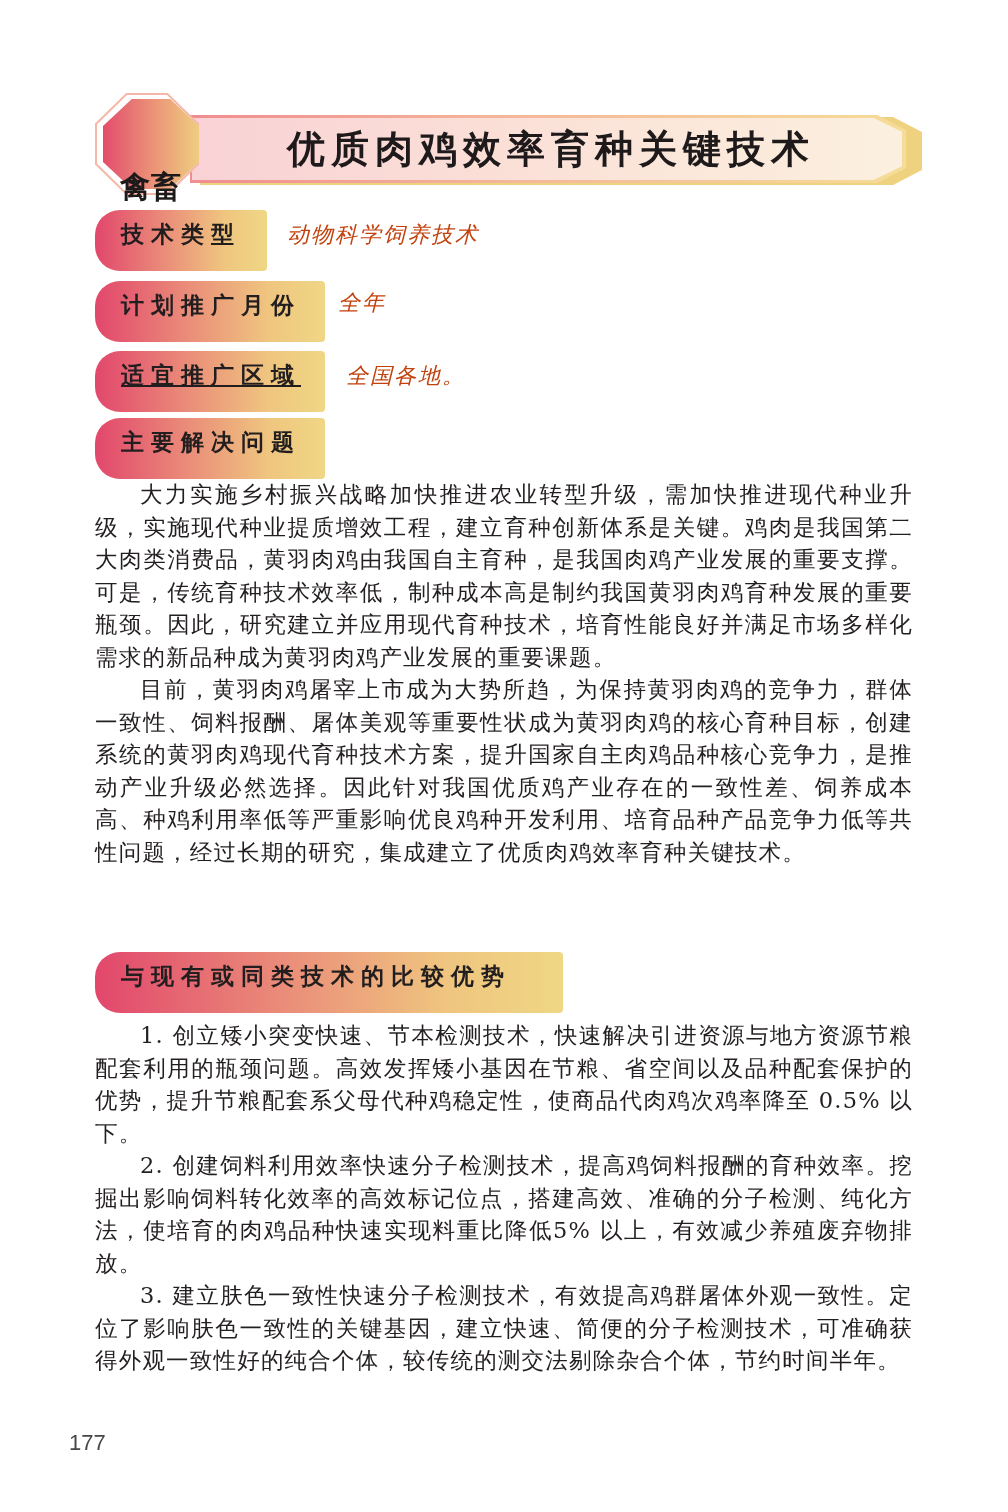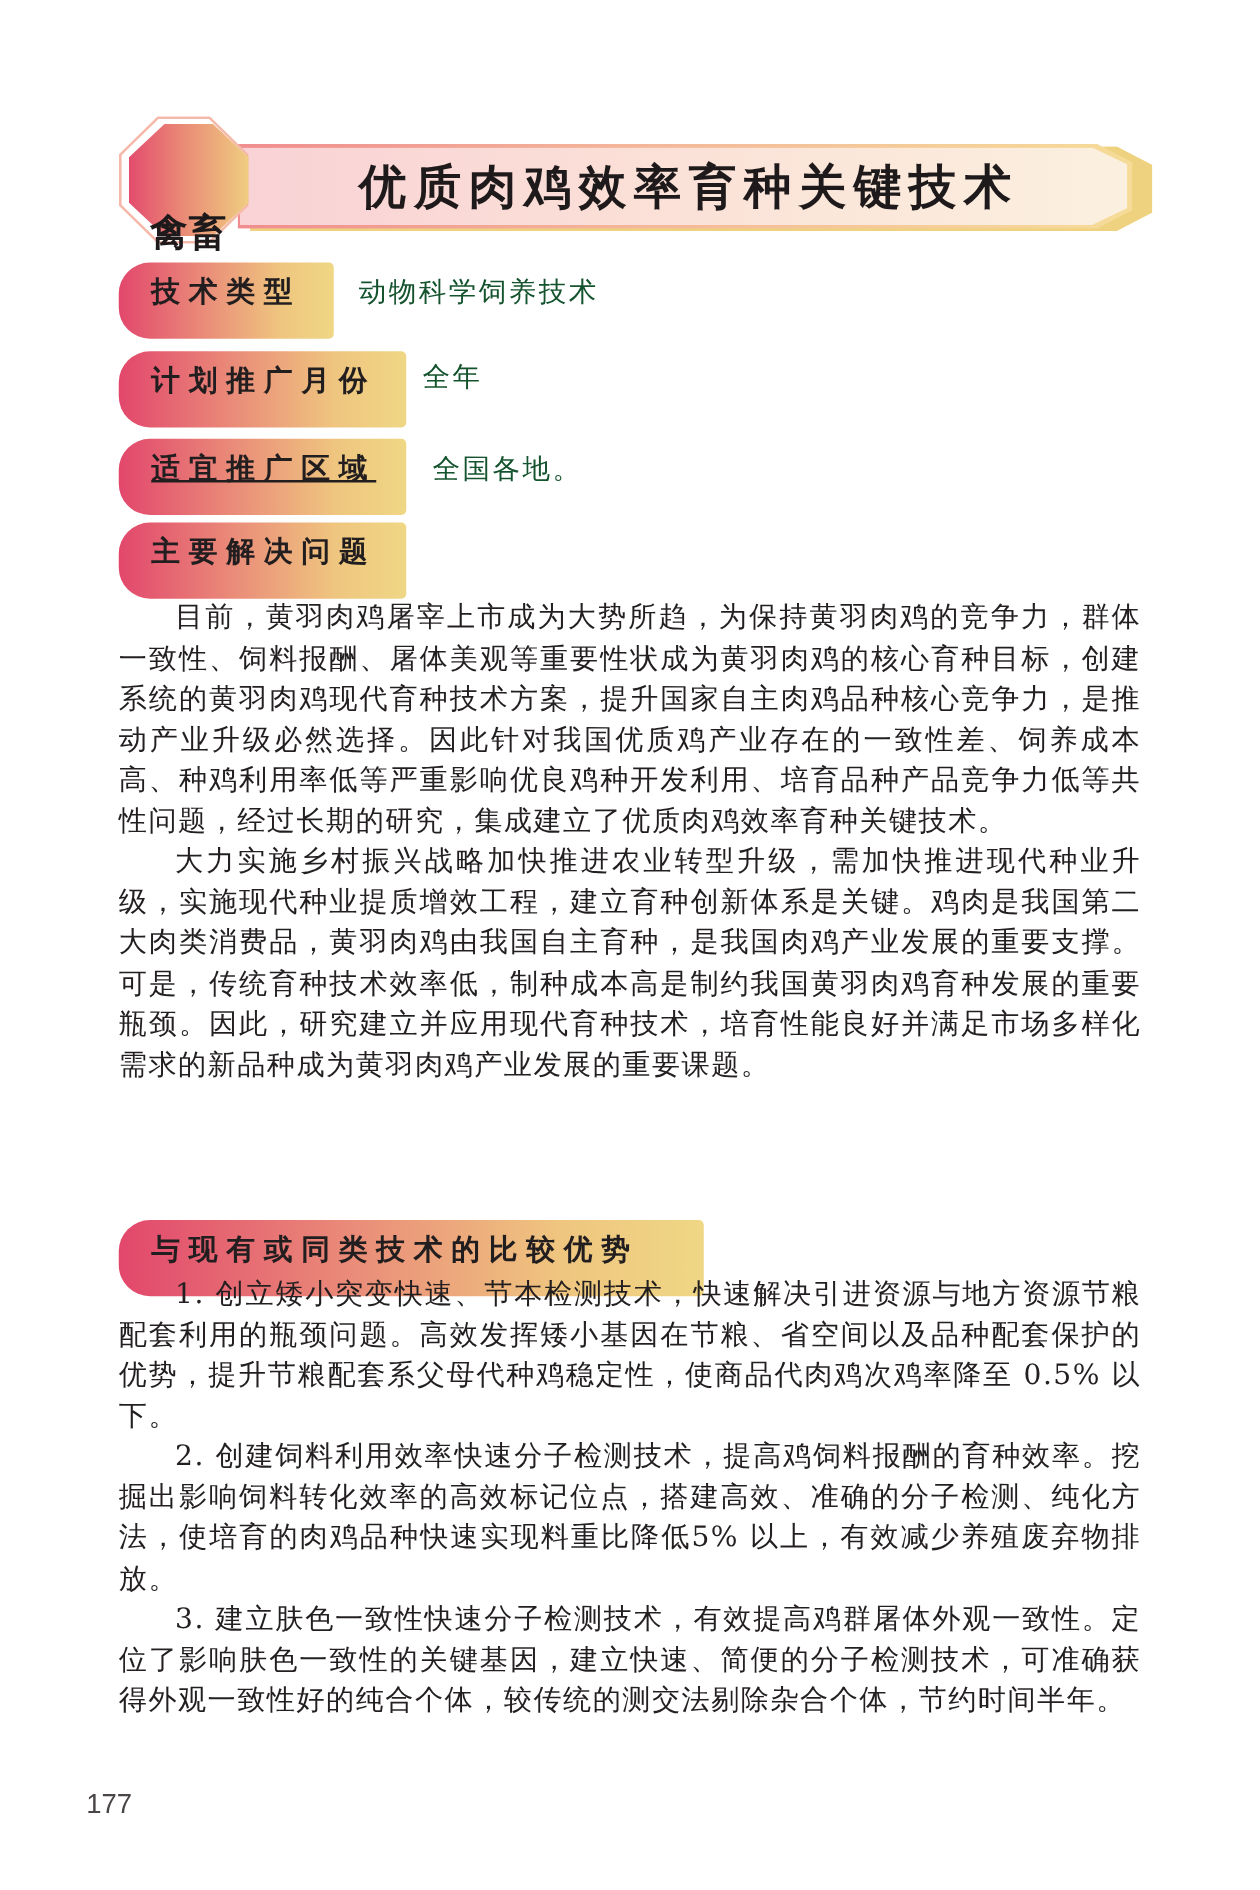--- a/index.html
+++ b/index.html
@@ -122,21 +122,22 @@
     color: #221e1f;
     padding-left: 26px;
     box-sizing: border-box;
   }
   .pill-value {
     position: absolute;
     height: 49px;
     line-height: 49px;
     font-size: 22px;
     letter-spacing: 2px;
-    color: #14532d;
+    color: #c2410c;
+    font-style: italic;
   }
 
   
   .body-block {
     position: absolute;
     left: 95px;
     width: 818px;
     font-size: 22.5px;
     line-height: 32.5px;
     color: #231f20;
@@ -176,25 +177,25 @@
 
 <div class="pill" style="top:281px; width:230px;">计划推广月份</div>
 <div class="pill-value" style="left:338px; top:278px;text-align:right;">全年</div>
 
 <div class="pill" style="top:351px; width:230px;text-decoration:underline;">适宜推广区域</div>
 <div class="pill-value" style="left:346px; top:351px;">全国各地。</div>
 
 <div class="pill" style="top:418px; width:230px;">主要解决问题</div>
 
 <div class="body-block" style="top:478px;">
+  <p>大力实施乡村振兴战略加快推进农业转型升级，需加快推进现代种业升级，实施现代种业提质增效工程，建立育种创新体系是关键。鸡肉是我国第二大肉类消费品，黄羽肉鸡由我国自主育种，是我国肉鸡产业发展的重要支撑。可是，传统育种技术效率低，制种成本高是制约我国黄羽肉鸡育种发展的重要瓶颈。因此，研究建立并应用现代育种技术，培育性能良好并满足市场多样化需求的新品种成为黄羽肉鸡产业发展的重要课题。</p>
   <p>目前，黄羽肉鸡屠宰上市成为大势所趋，为保持黄羽肉鸡的竞争力，群体一致性、饲料报酬、屠体美观等重要性状成为黄羽肉鸡的核心育种目标，创建系统的黄羽肉鸡现代育种技术方案，提升国家自主肉鸡品种核心竞争力，是推动产业升级必然选择。因此针对我国优质鸡产业存在的一致性差、饲养成本高、种鸡利用率低等严重影响优良鸡种开发利用、培育品种产品竞争力低等共性问题，经过长期的研究，集成建立了优质肉鸡效率育种关键技术。</p>
-  <p>大力实施乡村振兴战略加快推进农业转型升级，需加快推进现代种业升级，实施现代种业提质增效工程，建立育种创新体系是关键。鸡肉是我国第二大肉类消费品，黄羽肉鸡由我国自主育种，是我国肉鸡产业发展的重要支撑。可是，传统育种技术效率低，制种成本高是制约我国黄羽肉鸡育种发展的重要瓶颈。因此，研究建立并应用现代育种技术，培育性能良好并满足市场多样化需求的新品种成为黄羽肉鸡产业发展的重要课题。</p>
 </div>
 
-<div class="pill" style="top:952px; width:468px;margin-top:24px;">与现有或同类技术的比较优势</div>
+<div class="pill" style="top:952px; width:468px;">与现有或同类技术的比较优势</div>
 
 <div class="body-block" style="top:1019px;">
   <p>1. 创立矮小突变快速、节本检测技术，快速解决引进资源与地方资源节粮配套利用的瓶颈问题。高效发挥矮小基因在节粮、省空间以及品种配套保护的优势，提升节粮配套系父母代种鸡稳定性，使商品代肉鸡次鸡率降至 0.5% 以下。</p>
   <p>2. 创建饲料利用效率快速分子检测技术，提高鸡饲料报酬的育种效率。挖掘出影响饲料转化效率的高效标记位点，搭建高效、准确的分子检测、纯化方法，使培育的肉鸡品种快速实现料重比降低5% 以上，有效减少养殖废弃物排放。</p>
   <p>3. 建立肤色一致性快速分子检测技术，有效提高鸡群屠体外观一致性。定位了影响肤色一致性的关键基因，建立快速、简便的分子检测技术，可准确获得外观一致性好的纯合个体，较传统的测交法剔除杂合个体，节约时间半年。</p>
 </div>
 
 <div class="page-number">177</div>
 
 </body></html>

